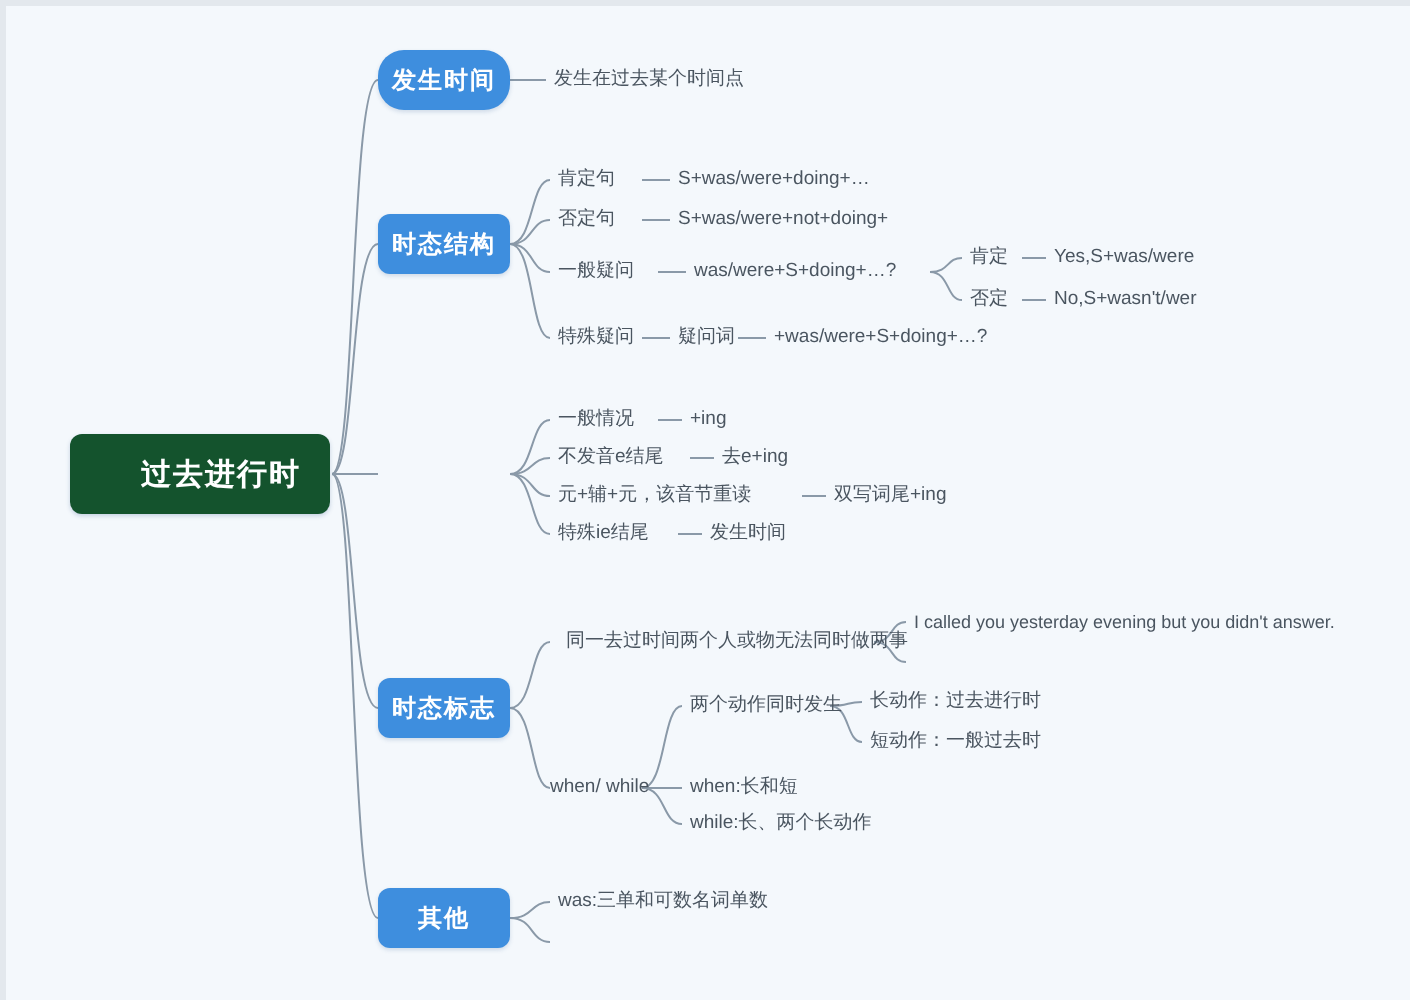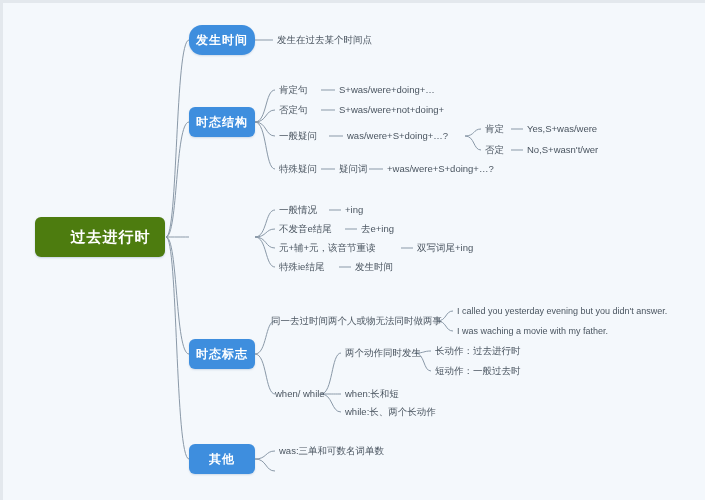--- a/index.html
+++ b/index.html
@@ -21,21 +21,21 @@
     position:absolute;
     box-sizing:border-box;
     display:flex;align-items:center;justify-content:center;
     color:#ffffff;font-weight:bold;
     letter-spacing:1px;
     border-radius:6px;
     text-align:center;
   }
   .root{
     left:32px;top:214px;width:130px;height:40px;
-    background:#4d7c0f;
+    background:#14532d;
     font-size:15px;
     box-shadow:0 1px 2px rgba(60,100,150,.25);
     padding-left:21px;
   }
   .branch{
     width:66px;height:30px;
     background:#3e8ede;
     font-size:12px;
     box-shadow:0 1px 2px rgba(60,100,150,.2);
   }
@@ -147,23 +147,22 @@
 
   <div class="leaf" style="left:276px;top:201px;text-align:right;">一般情况</div>
   <div class="leaf" style="left:342px;top:201px;">+ing</div>
   <div class="leaf" style="left:276px;top:220px;">不发音e结尾</div>
   <div class="leaf" style="left:358px;top:220px;">去e+ing</div>
   <div class="leaf" style="left:276px;top:239px;">元+辅+元，该音节重读</div>
   <div class="leaf" style="left:414px;top:239px;">双写词尾+ing</div>
   <div class="leaf" style="left:276px;top:258px;">特殊ie结尾</div>
   <div class="leaf" style="left:352px;top:258px;">发生时间</div>
 
-  <div class="leaf" style="left:268px;top:312px;">同一去过时间两个人或物无法同时做两事</div>
+  <div class="leaf" style="left:280px;top:312px;">同一去过时间两个人或物无法同时做两事</div>
   <div class="leaf en" style="left:454px;top:302px;">I called you yesterday evening but you didn't answer.</div>
-  <div class="leaf en" style="left:454px;top:322px;">I was waching a movie with my father.</div>
   <div class="leaf" style="left:272px;top:385px;">when/ while</div>
   <div class="leaf" style="left:342px;top:344px;">两个动作同时发生</div>
   <div class="leaf" style="left:432px;top:342px;">长动作：过去进行时</div>
   <div class="leaf" style="left:432px;top:362px;">短动作：一般过去时</div>
   <div class="leaf" style="left:342px;top:385px;">when:长和短</div>
   <div class="leaf" style="left:342px;top:403px;">while:长、两个长动作</div>
 
   <div class="leaf" style="left:276px;top:442px;">was:三单和可数名词单数</div>
 
 </div>

